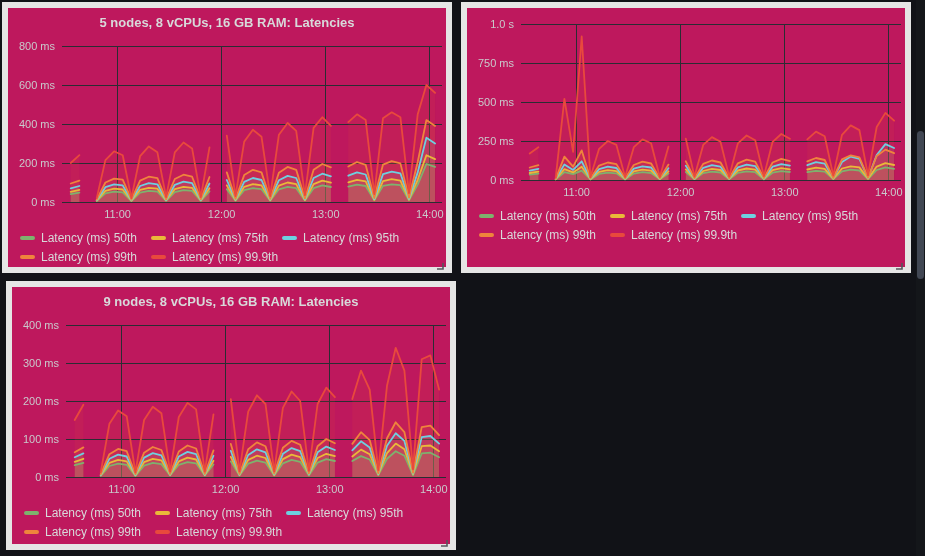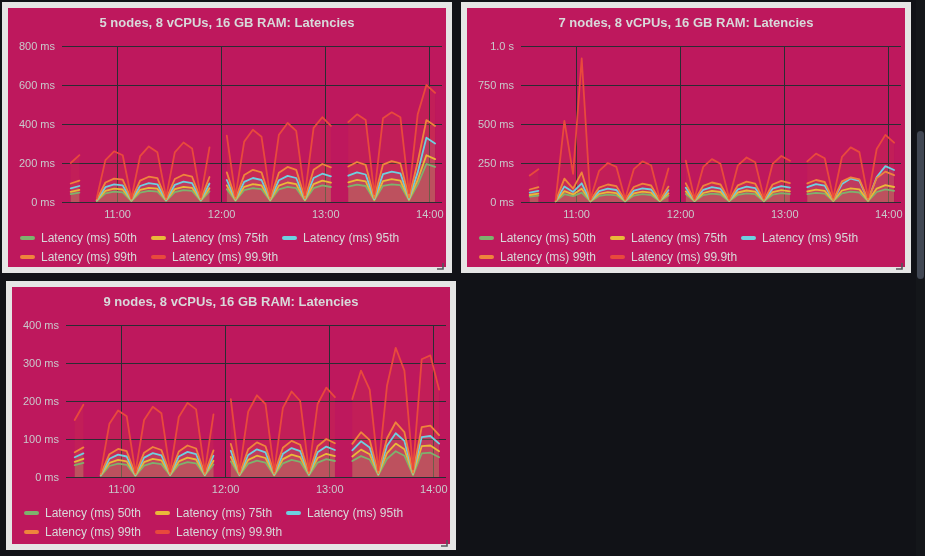--- a/index.html
+++ b/index.html
@@ -162,21 +162,20 @@
         </span>
       </div>
     <div class="resize-handle">
       <svg width="9" height="9">
           <path d="M8 2 V8 H2" stroke="#55585d" stroke-width="1.6" fill="none"></path>
         </svg>
     </div>
   </div>
 
   <div class="panel panel-2">
-    <div class="panel-title">7 nodes, 8 vCPUs, 16 GB RAM: Latencies</div>
     <svg class="chart" width="430" height="192">
         <g>
           <line x1="44" x2="424" y1="168" y2="168" class="grid-line"></line>
           <line x1="44" x2="424" y1="129" y2="129" class="grid-line"></line>
           <line x1="44" x2="424" y1="90" y2="90" class="grid-line"></line>
           <line x1="44" x2="424" y1="51" y2="51" class="grid-line"></line>
           <line x1="44" x2="424" y1="12" y2="12" class="grid-line"></line>
           <line x1="99.52511415525115" x2="99.52511415525115" y1="12" y2="168" class="grid-line"></line>
           <line x1="203.63470319634703" x2="203.63470319634703" y1="12" y2="168" class="grid-line"></line>
           <line x1="307.7442922374429" x2="307.7442922374429" y1="12" y2="168" class="grid-line"></line>

